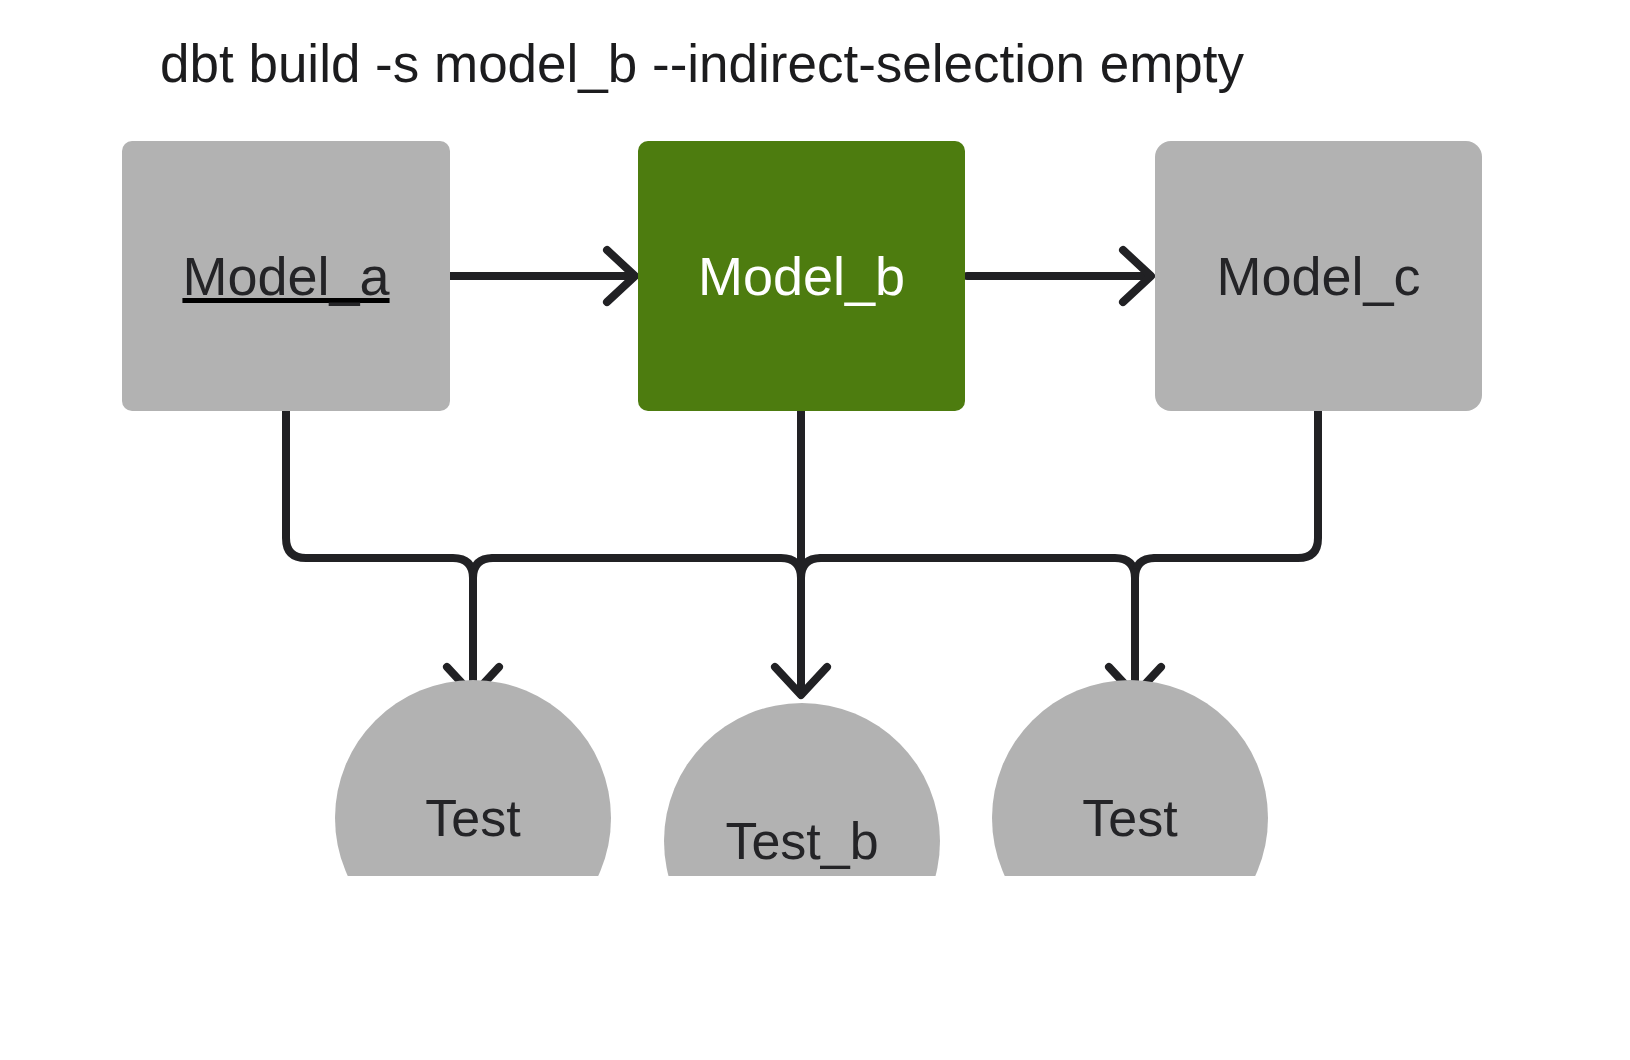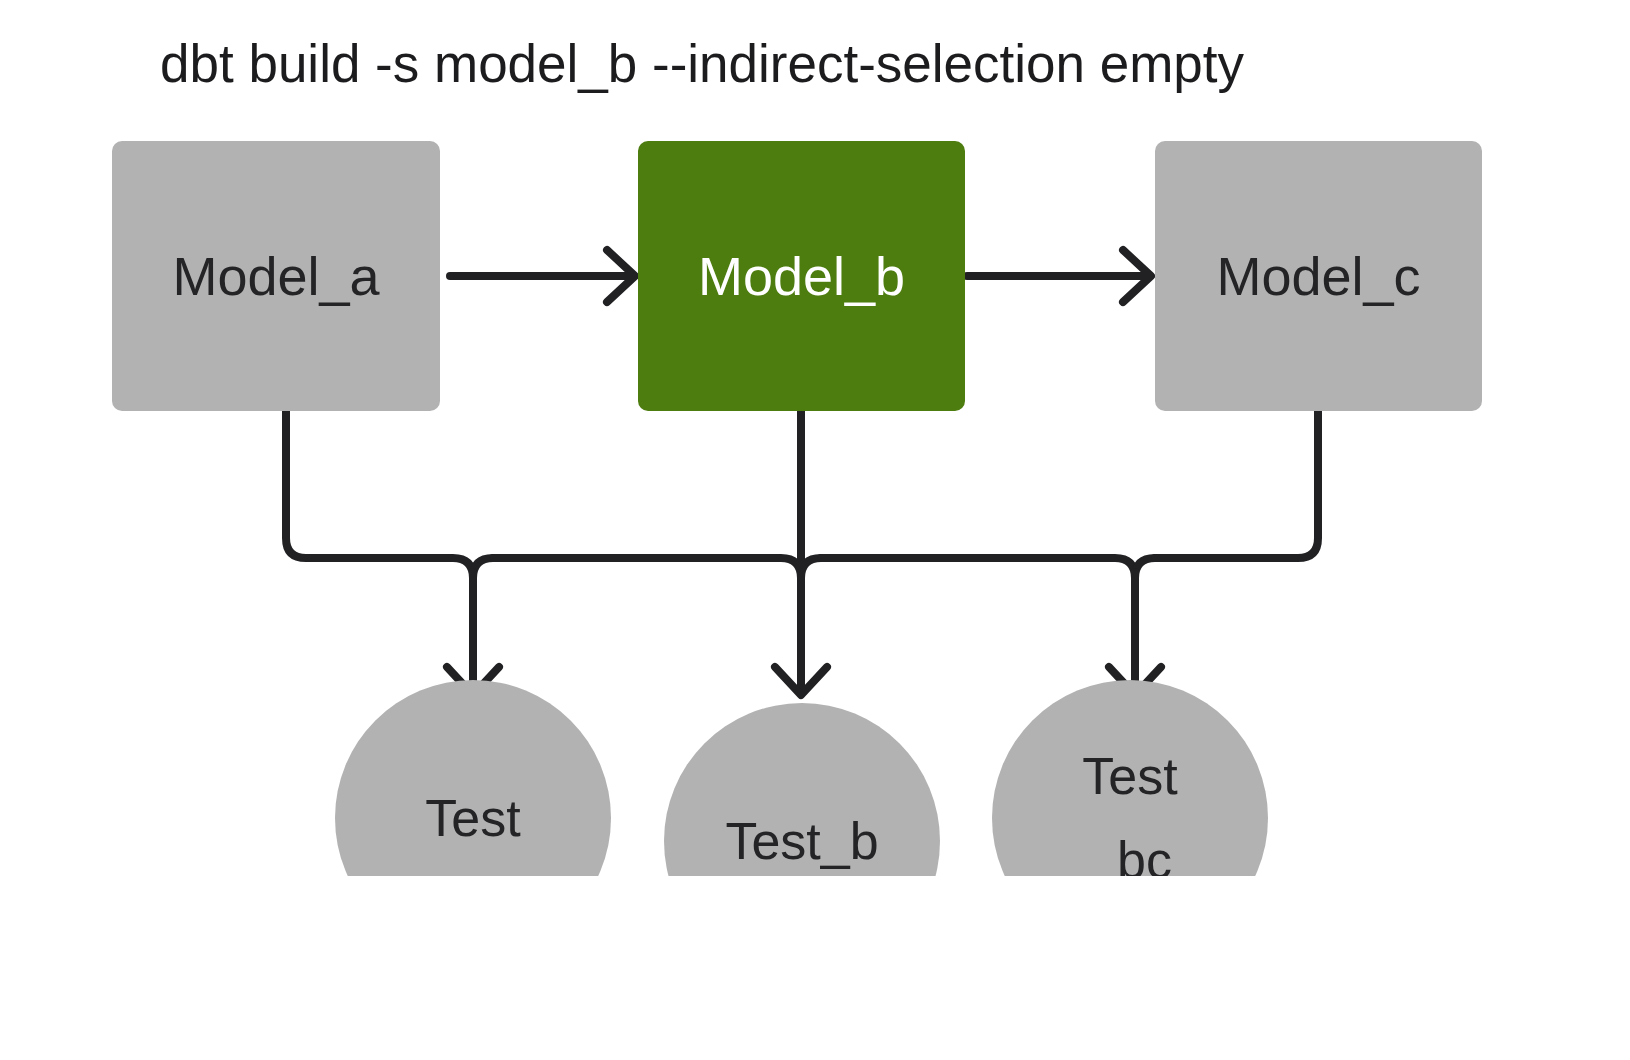--- a/index.html
+++ b/index.html
@@ -53,23 +53,23 @@
     font-size: 54px;
     color: #242427;
     white-space: nowrap;
   }
   .node-box.selected {
     background: #4d7c0f;
   }
   .node-box.selected .node-label {
     color: #ffffff;
   }
-  #node-model-a { left: 112px; width: 328px; }
+  #node-model-a { left: 122px; width: 328px; text-decoration: underline; }
   #node-model-b { left: 638px; width: 327px; }
-  #node-model-c { left: 1155px; width: 327px; }
+  #node-model-c { left: 1155px; width: 327px; border-radius: 16px; }
 
   .test-circle {
     position: absolute;
     top: 680px;
     width: 276px;
     height: 276px;
     border-radius: 50%;
     background: #b2b2b2;
     display: flex;
     flex-direction: column;
@@ -138,16 +138,15 @@
 
   <div class="test-circle" id="node-test-ab">
     <span class="test-label-line">Test</span>
   </div>
   <div class="test-circle" id="node-test-b">
     <span class="test-label-line">Test_b</span>
 
   </div>
   <div class="test-circle" id="node-test-bc">
     <span class="test-label-line">Test</span>
-    <span class="test-label-line">_bc</span>
   </div>
 
 </div>
 
 </body></html>

